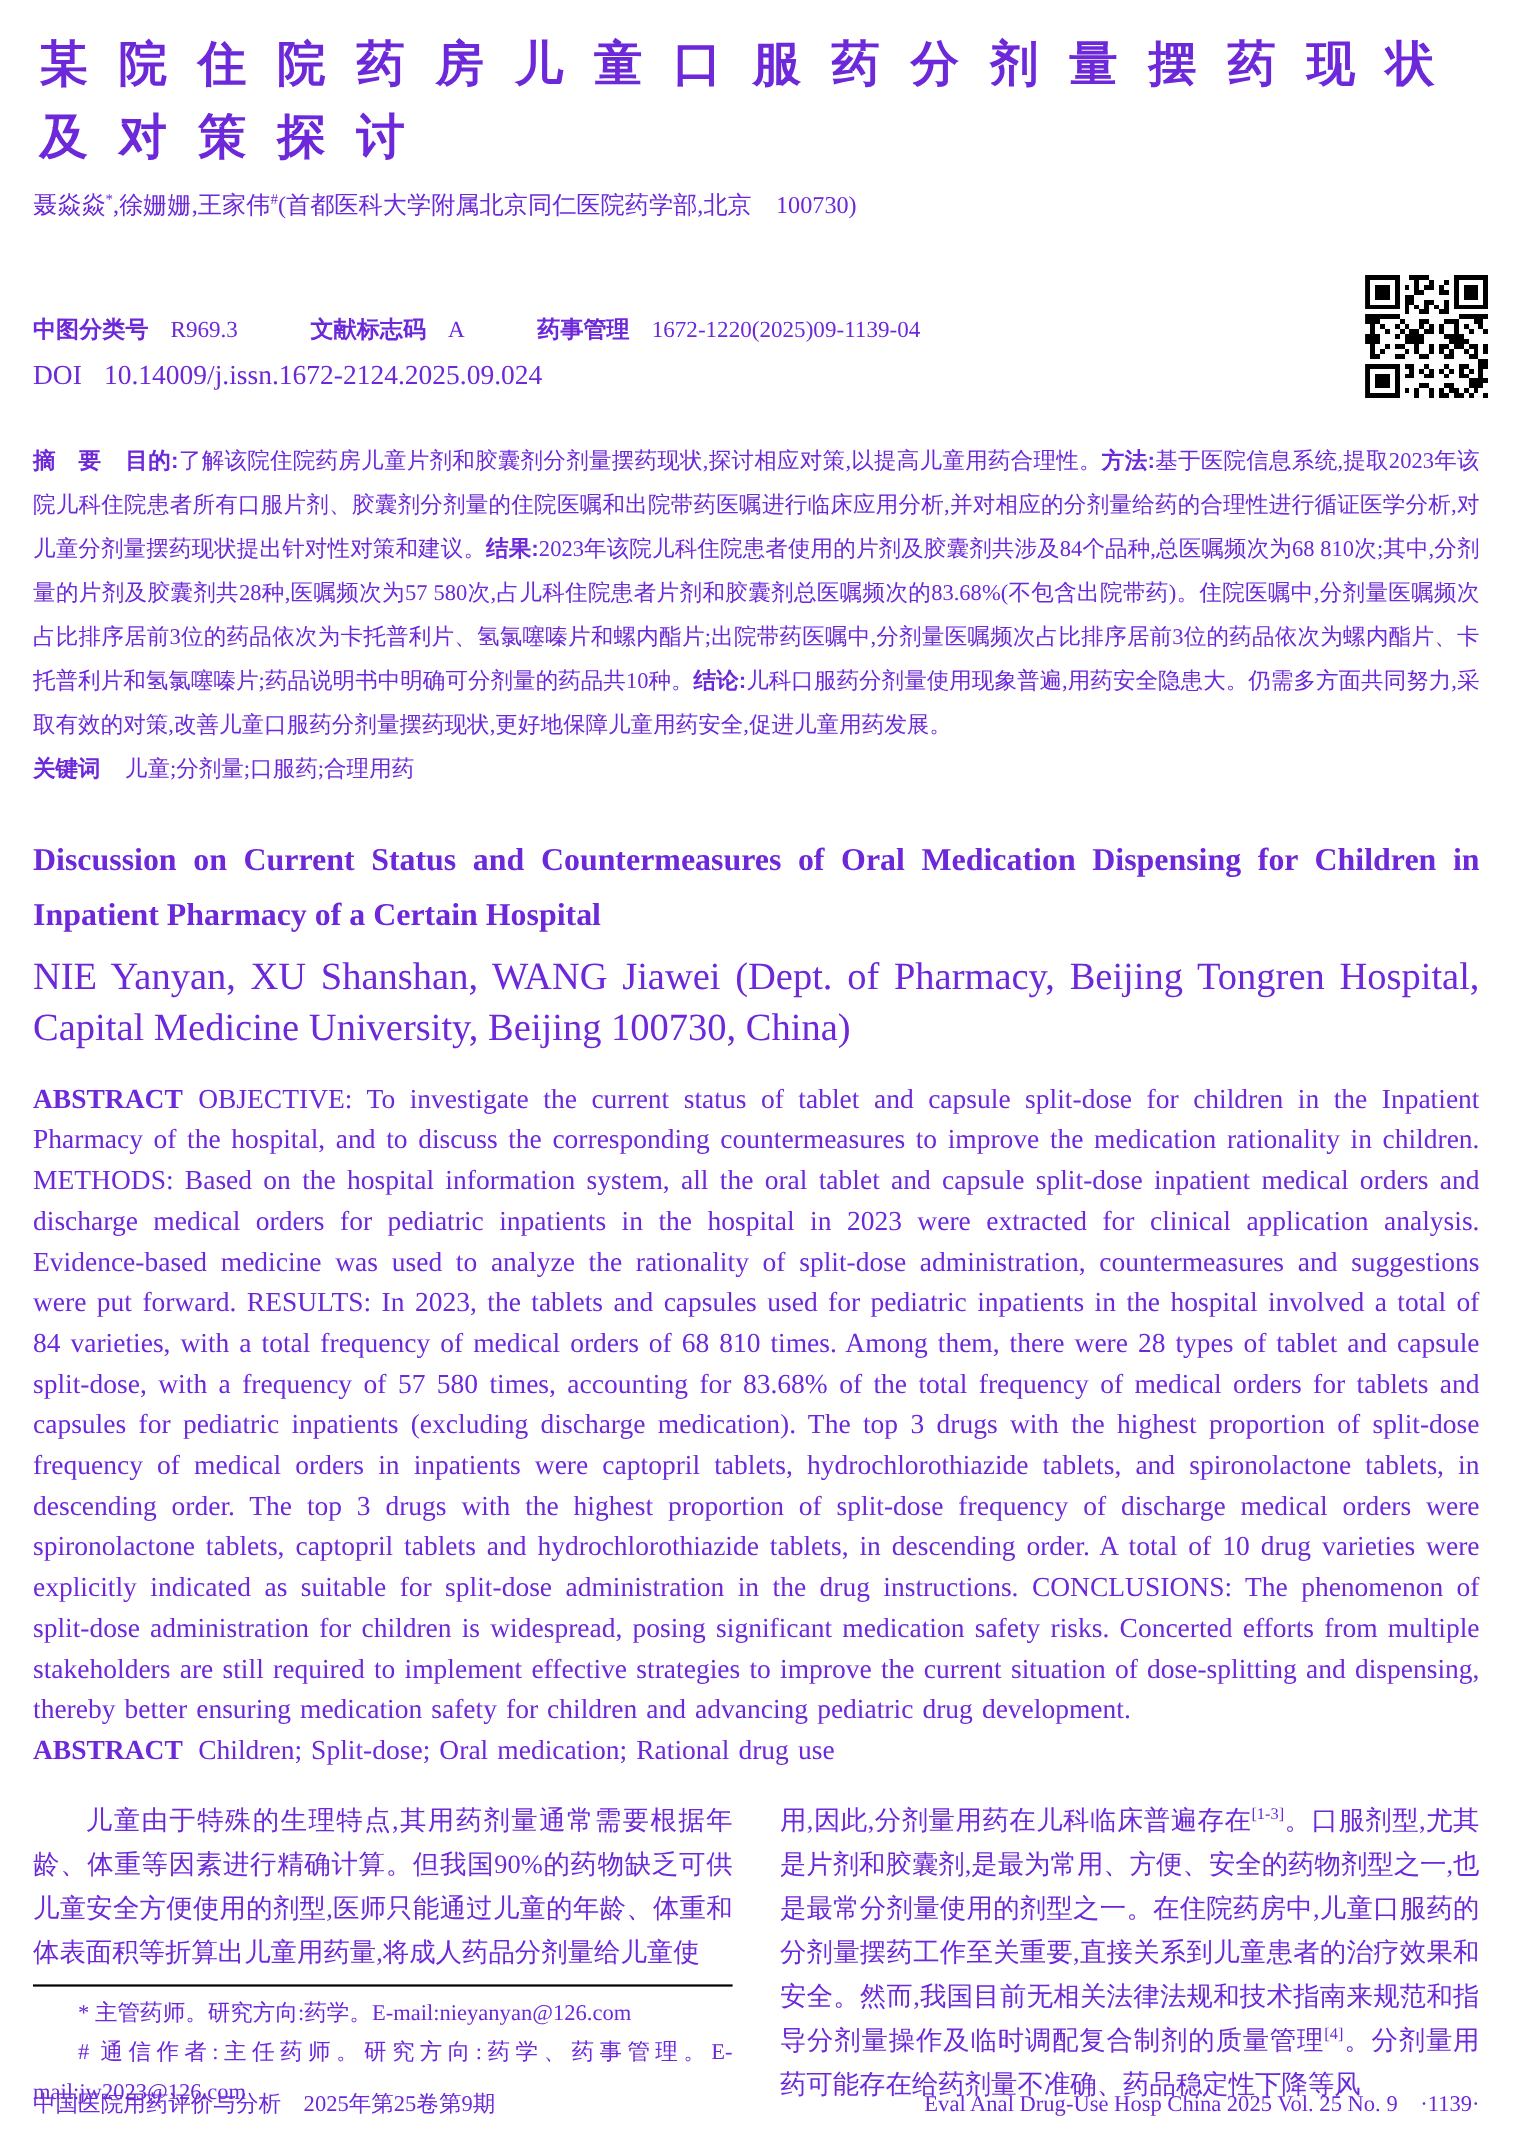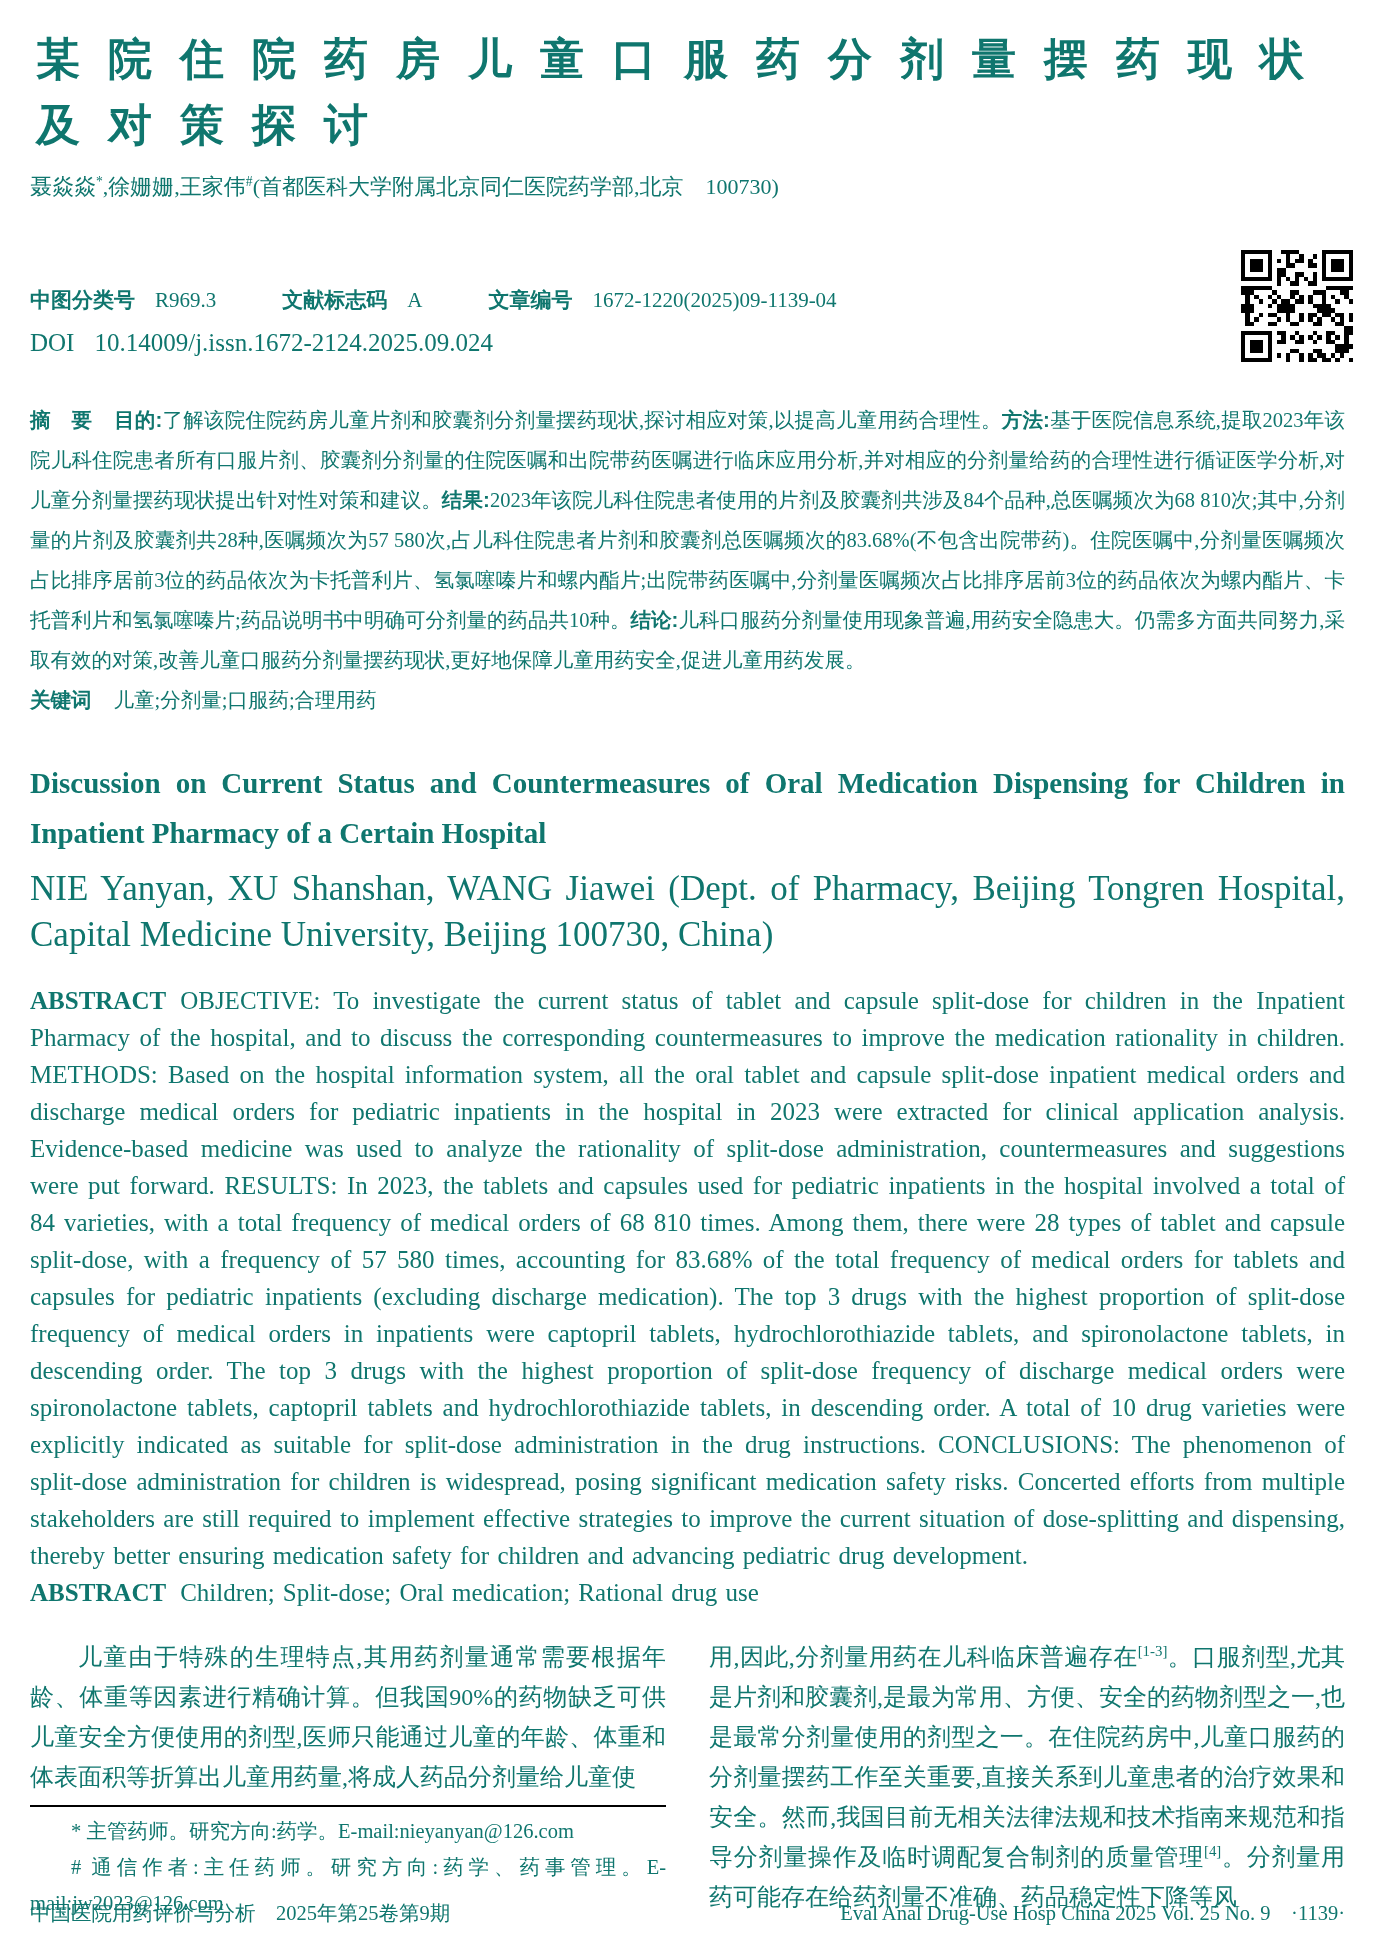--- a/index.html
+++ b/index.html
@@ -3,21 +3,21 @@
 <meta charset="utf-8">
 <style>
   html,body{margin:0;padding:0;background:#ffffff;}
   .page{
     position:relative;
     width:1375px;height:1940px;
     background:#ffffff;
     box-sizing:border-box;
     padding:0 30px;
     overflow:hidden;
-    color:#0f766e;
+    color:#6d28d9;
     font-family:"Liberation Serif","DejaVu Serif",serif;
   }
   .hei{font-family:"Liberation Sans","DejaVu Sans",sans-serif;font-weight:700;}
   sup{font-size:0.62em;vertical-align:super;line-height:0;}
 
   .title-zh{
     margin:26px 0 0 6px;
     font-size:44px;font-weight:700;
     letter-spacing:28px;line-height:66px;
     font-family:"DejaVu Serif","Liberation Serif",serif;
@@ -68,21 +68,21 @@
 
 <div class="page">
 
   <h1 class="title-zh">某院住院药房儿童口服药分剂量摆药现状及对策探讨</h1>
 
   <p class="authors-zh"><span>聂焱焱</span><sup>*</sup><span>,徐姗姗,王家伟</span><sup>#</sup><span>(首都医科大学附属北京同仁医院药学部,北京　100730)</span></p>
 
   <div class="meta-row">
     <span class="meta-pair"><span class="hei">中图分类号</span><span class="val">R969.3</span></span>
     <span class="meta-pair"><span class="hei">文献标志码</span><span class="val">A</span></span>
-    <span class="meta-pair"><span class="hei">文章编号</span><span class="val">1672-1220(2025)09-1139-04</span></span>
+    <span class="meta-pair"><span class="hei">药事管理</span><span class="val">1672-1220(2025)09-1139-04</span></span>
   </div>
 
   <p class="doi-row"><span>DOI</span><span class="val">10.14009/j.issn.1672-2124.2025.09.024</span></p>
 
   <div class="qr">
     <svg id="qr-svg" viewBox="0 0 25 25" shape-rendering="crispEdges" fill="#000">
         <rect x="0" y="0" width="1" height="1"></rect>
         <rect x="1" y="0" width="1" height="1"></rect>
         <rect x="2" y="0" width="1" height="1"></rect>
         <rect x="3" y="0" width="1" height="1"></rect>

